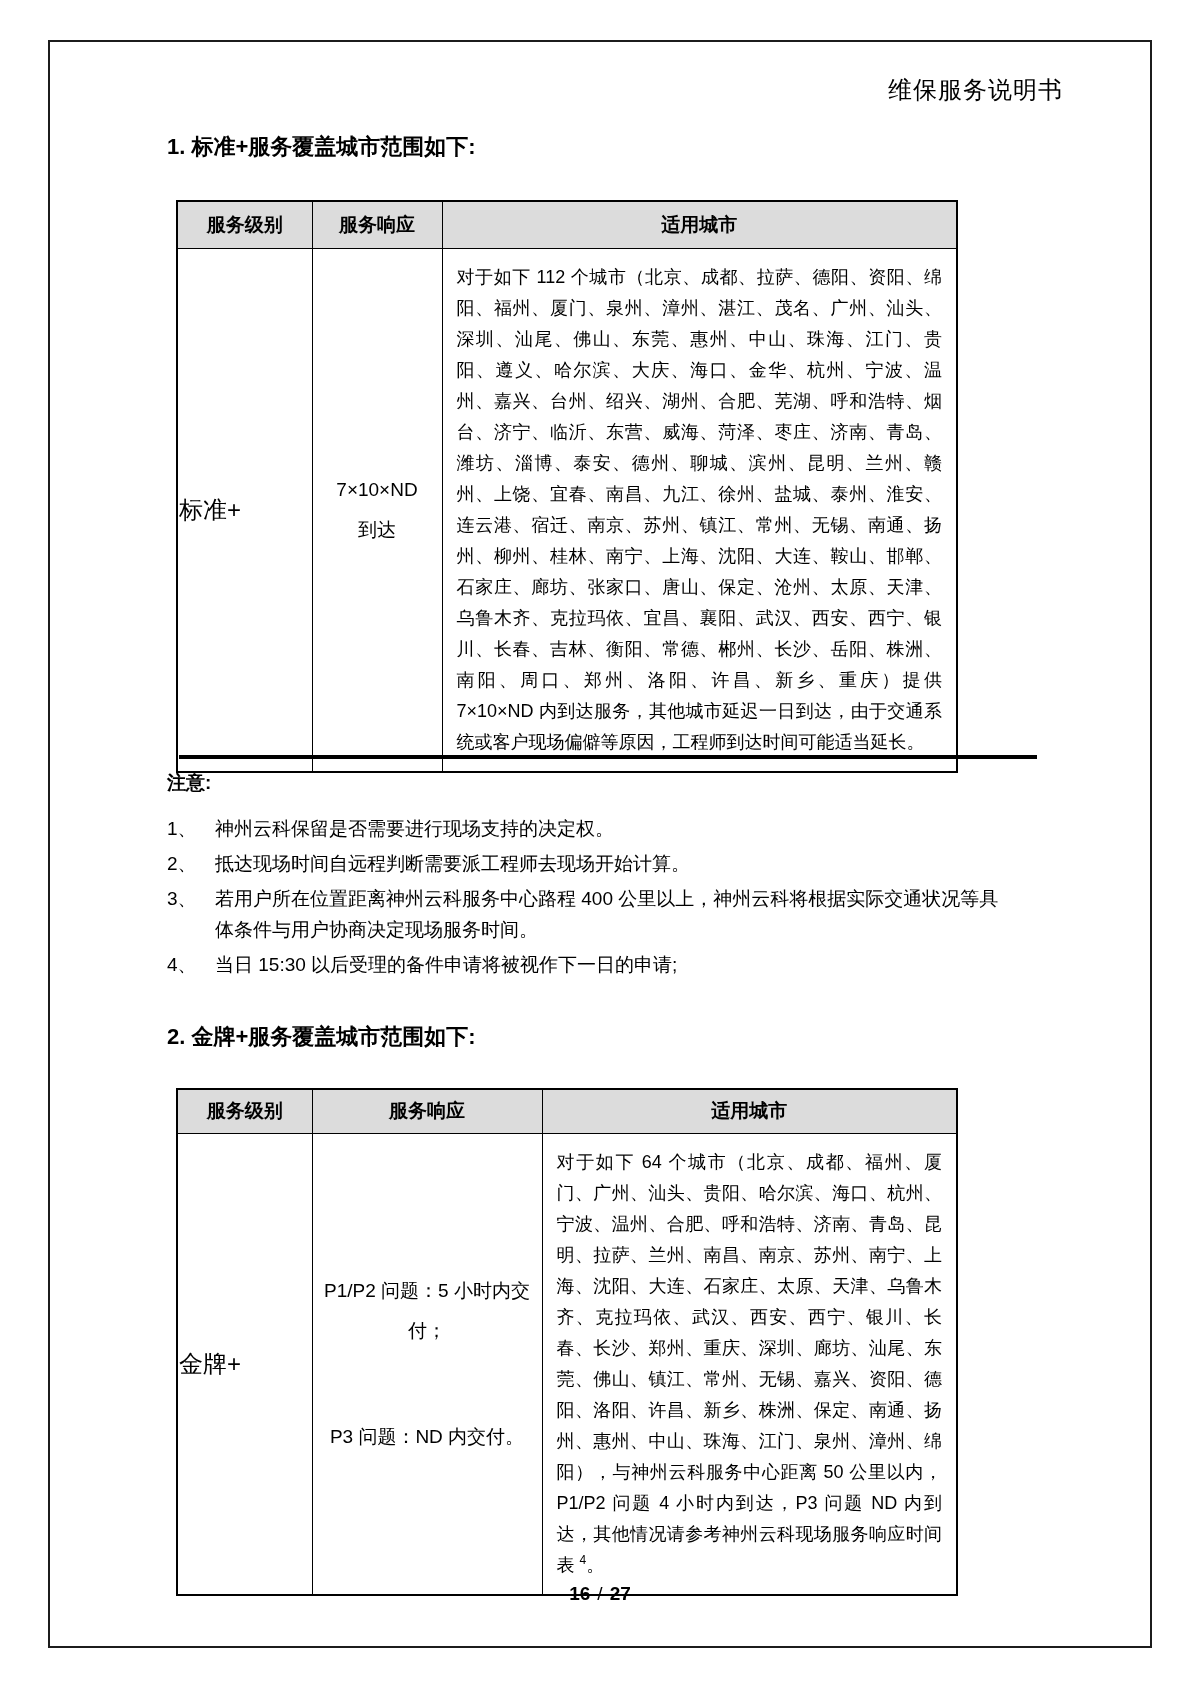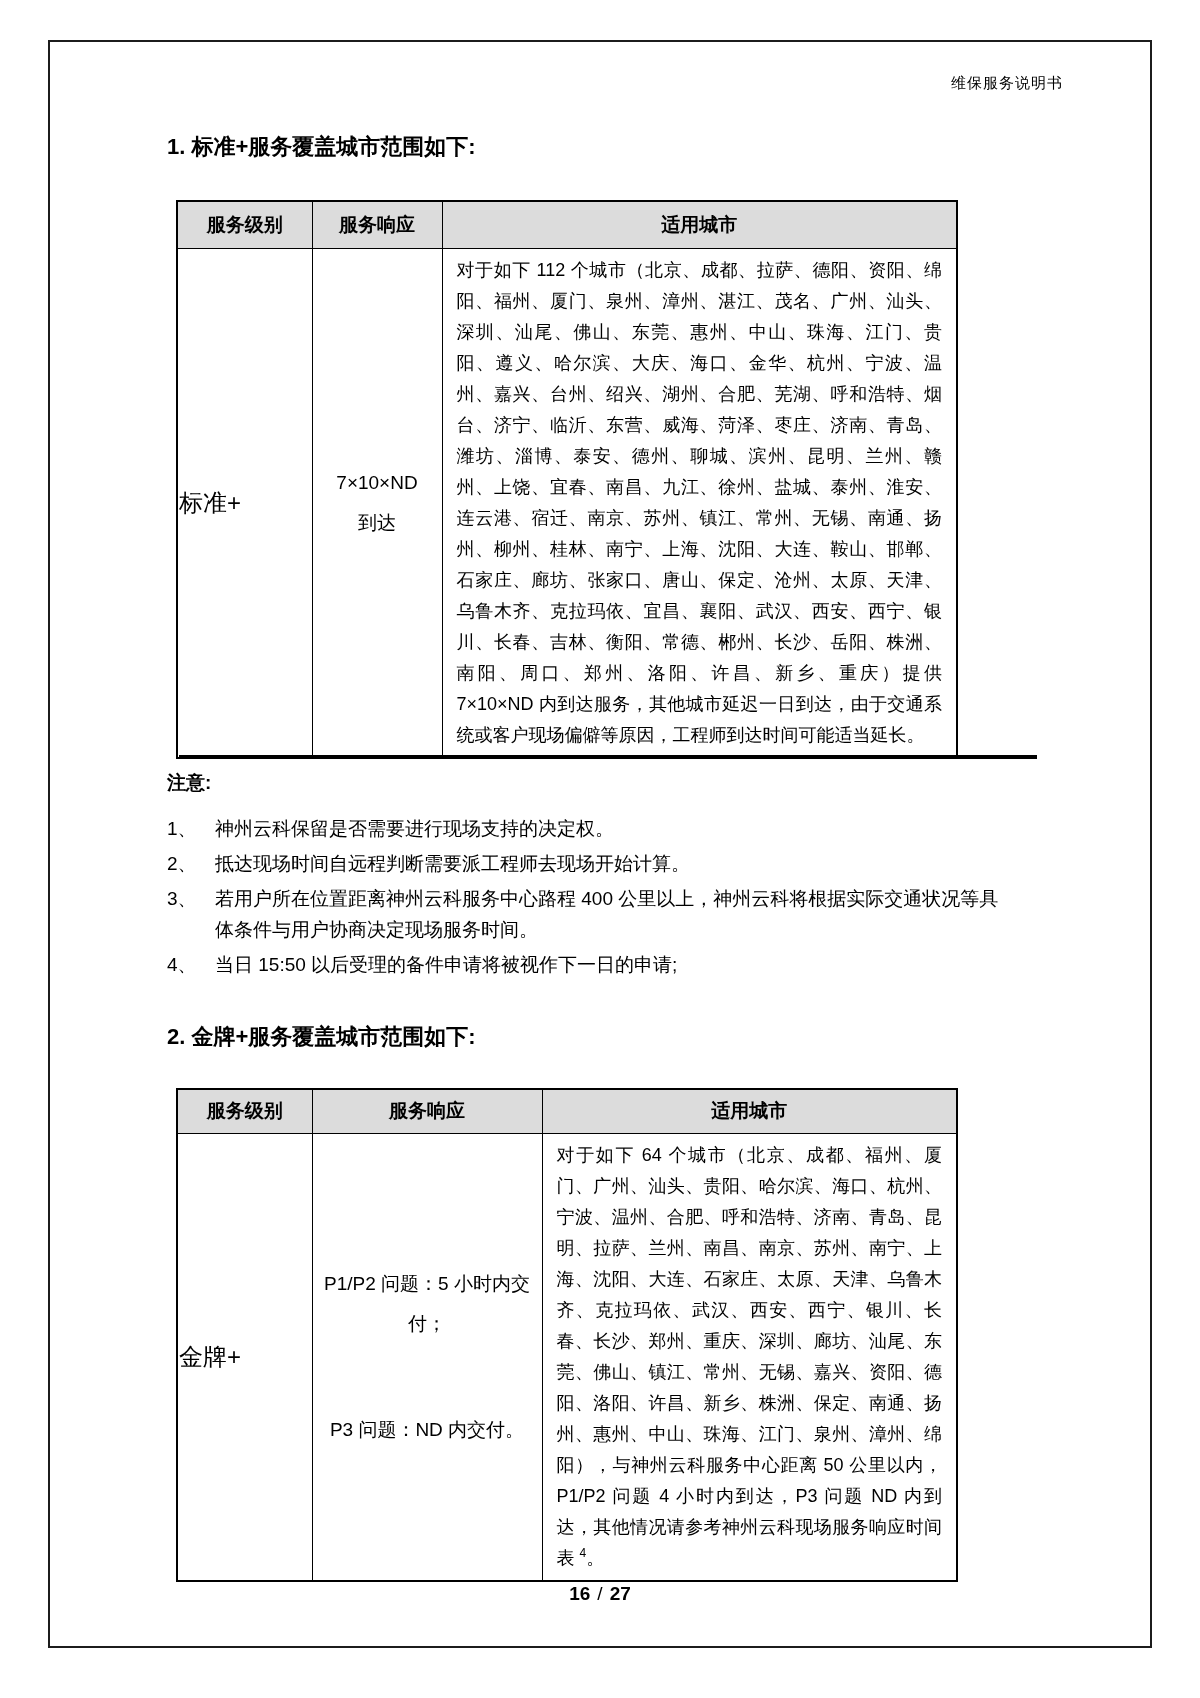--- a/index.html
+++ b/index.html
@@ -14,21 +14,21 @@
   .border-box {
     position: absolute;
     left: 48px; top: 40px;
     width: 1104px; height: 1608px;
     border: 2px solid #1c1c1c;
   }
   .doc-header {
     position: absolute;
     top: 74px; right: 137px;
     font-family: "Liberation Serif", serif;
-    font-size: 15px;
+    font-size: 24px;
     letter-spacing: 1px;
   }
   .sec-title {
     position: absolute;
     left: 167px;
     font-size: 22px;
     font-weight: 700;
   }
   #title1 { top: 132px; }
   #title2 { top: 1022px; }
@@ -67,21 +67,21 @@
     white-space: pre-line;
     padding: 4px 10px;
     margin-left: 13px;
   }
   .resp-cell .resp-par { margin: 0; }
   .resp-cell .resp-par + .resp-par { margin-top: 26px; }
   .cities-cell {
     font-size: 18px;
     line-height: 31px;
     text-align: justify;
-    padding: 6px 14px;
+    padding: 13px 14px;
   }
   .cities-cell sup {
     font-size: 12px;
     line-height: 0;
   }
 
   .divider {
     position: absolute;
     left: 179px; top: 755px;
     width: 858px; height: 4px;
@@ -162,21 +162,21 @@
   <div class="note-row">
     <span class="note-num">2、</span>
     <span class="note-text">抵达现场时间自远程判断需要派工程师去现场开始计算。</span>
   </div>
   <div class="note-row">
     <span class="note-num">3、</span>
     <span class="note-text">若用户所在位置距离神州云科服务中心路程 400 公里以上，神州云科将根据实际交通状况等具体条件与用户协商决定现场服务时间。</span>
   </div>
   <div class="note-row">
     <span class="note-num">4、</span>
-    <span class="note-text">当日 15:50 以后受理的备件申请将被视作下一日的申请;</span>
+    <span class="note-text">当日 15:30 以后受理的备件申请将被视作下一日的申请;</span>
   </div>
 </div>
 
 <div class="sec-title" id="title2">2. 金牌+服务覆盖城市范围如下:</div>
 
 <table class="svc-table" id="table2">
   <colgroup>
     <col style="width:135px">
     <col style="width:230px">
     <col style="width:415px">

